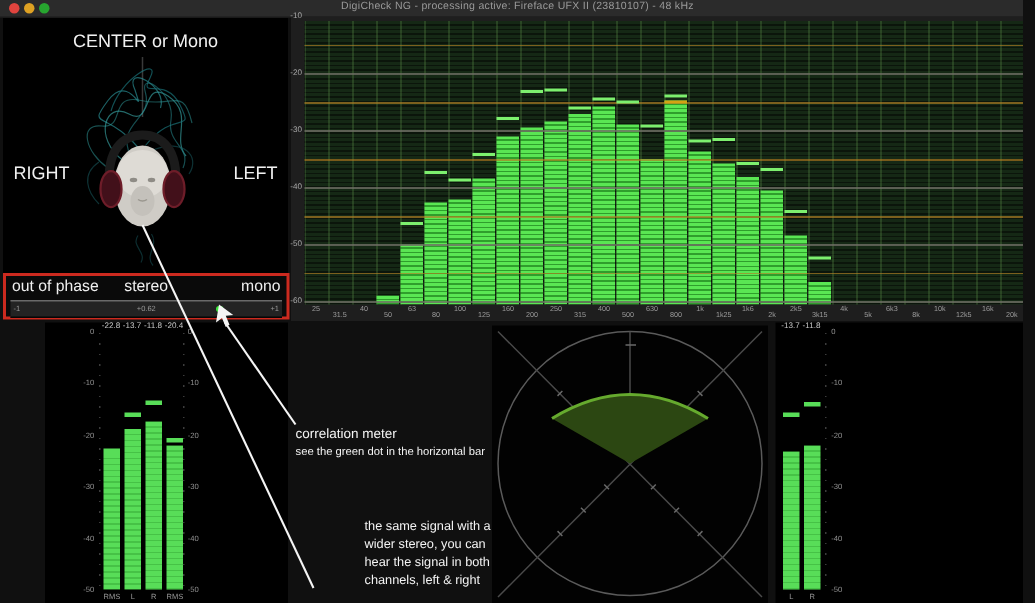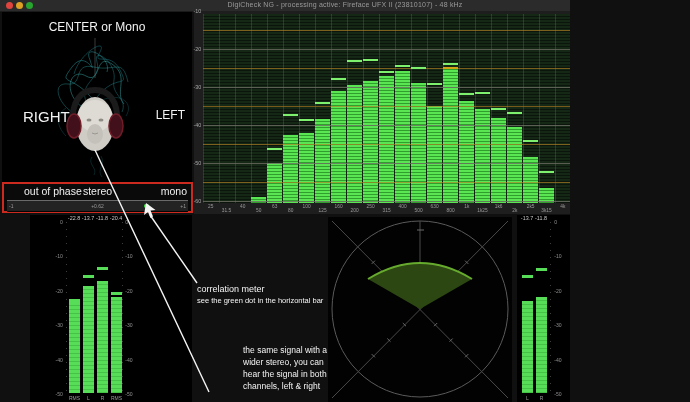--- a/index.html
+++ b/index.html
@@ -1,36 +1,36 @@
 <!DOCTYPE html>
 <html><head>
 <meta charset="utf-8">
 <style>
   html,body{margin:0;padding:0;background:#101010;}
-  #stage{position:relative;width:570px;height:402px;background:#101010;overflow:hidden;
+  #stage{position:relative;width:682px;height:402px;background:#101010;overflow:hidden;
          font-family:"Liberation Sans",sans-serif;color:#e8e8e8;}
   
   #titlebar{position:absolute;left:0;top:0;width:690px;height:11px;background:#2b2b2b;
             border-bottom:1px solid #1a1a1a;}
   .tl-dot{position:absolute;top:2px;width:7px;height:7px;border-radius:50%;}
   #dot-close{left:6px;background:#e0443e;}
   #dot-min{left:16px;background:#dea123;}
   #dot-zoom{left:26px;background:#27a52f;}
   #win-title{position:absolute;left:0;top:1px;width:690px;text-align:center;
              font-size:7px;color:#9a9a9a;letter-spacing:.2px;}
   
   #head-panel{position:absolute;left:2px;top:12px;width:190px;height:170px;background:#000;}
   #head-center-label{position:absolute;left:0;top:8px;width:100%;text-align:center;font-size:12px;color:#f2f2f2;}
-  #head-right-label{position:absolute;left:7px;top:96px;font-size:15px;color:#f2f2f2;margin-left:14px;}
+  #head-right-label{position:absolute;left:7px;top:96px;font-size:12px;color:#f2f2f2;}
   #head-left-label{position:absolute;right:7px;top:96px;font-size:12px;color:#f2f2f2;}
   
   #corr-panel{position:absolute;left:2px;top:182px;width:191px;height:31px;background:#0a0a0a;
               border:2px solid #cc2a1f;box-sizing:border-box;}
   #corr-labels{position:absolute;left:0;top:1px;width:100%;height:12px;font-size:10.5px;color:#f0f0f0;}
-  #corr-left{position:absolute;left:20px;}
+  #corr-left{position:absolute;left:4px;}
   #corr-center{position:absolute;left:0;width:100%;text-align:center;}
   #corr-right{position:absolute;right:4px;padding-left:48px;}
   #corr-bar{position:absolute;left:3px;right:3px;top:16px;height:10px;background:#232323;
             border-top:1px solid #6a6a6a;border-bottom:1px solid #050505;}
   #corr-min{position:absolute;left:2px;top:2px;font-size:5px;color:#9a9a9a;}
   #corr-max{position:absolute;right:2px;top:2px;font-size:5px;color:#9a9a9a;}
   #corr-value{position:absolute;left:0;top:2px;width:100%;text-align:center;font-size:5px;color:#9a9a9a;}
   #corr-dot{position:absolute;top:3px;width:5px;height:4px;border-radius:2px;background:#3ce83c;}
   
   #spectrum-panel{position:absolute;left:194px;top:11px;width:496px;height:203px;background:#1e1e1e;}

